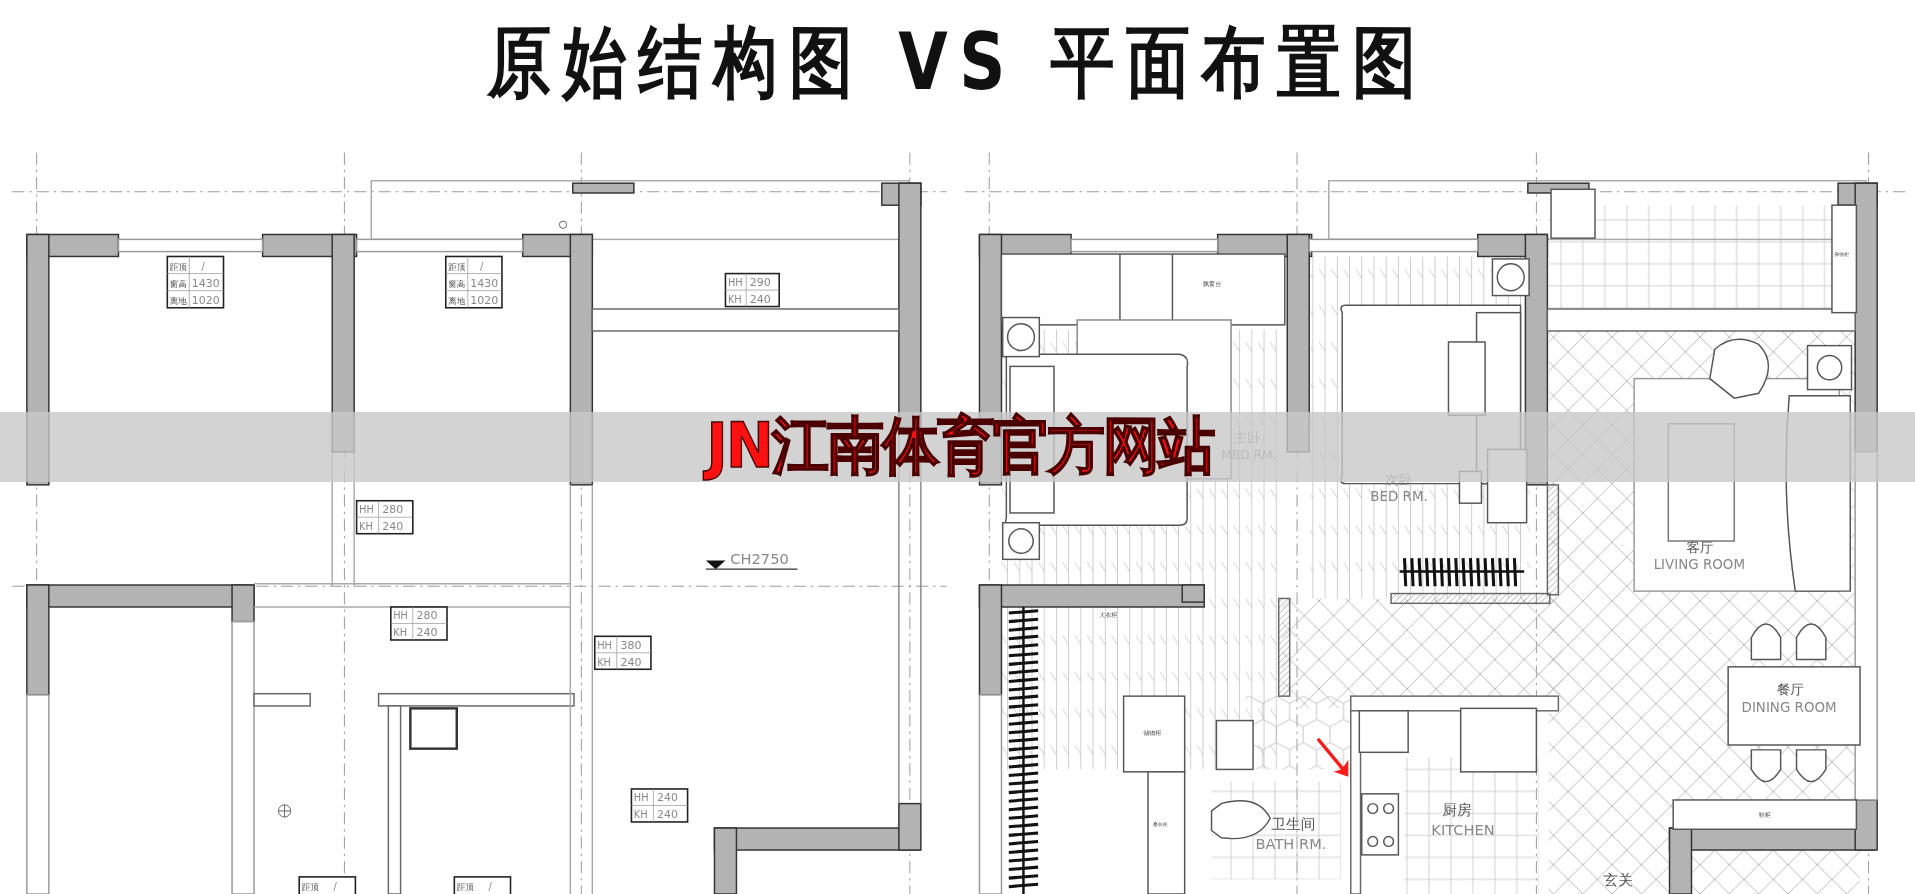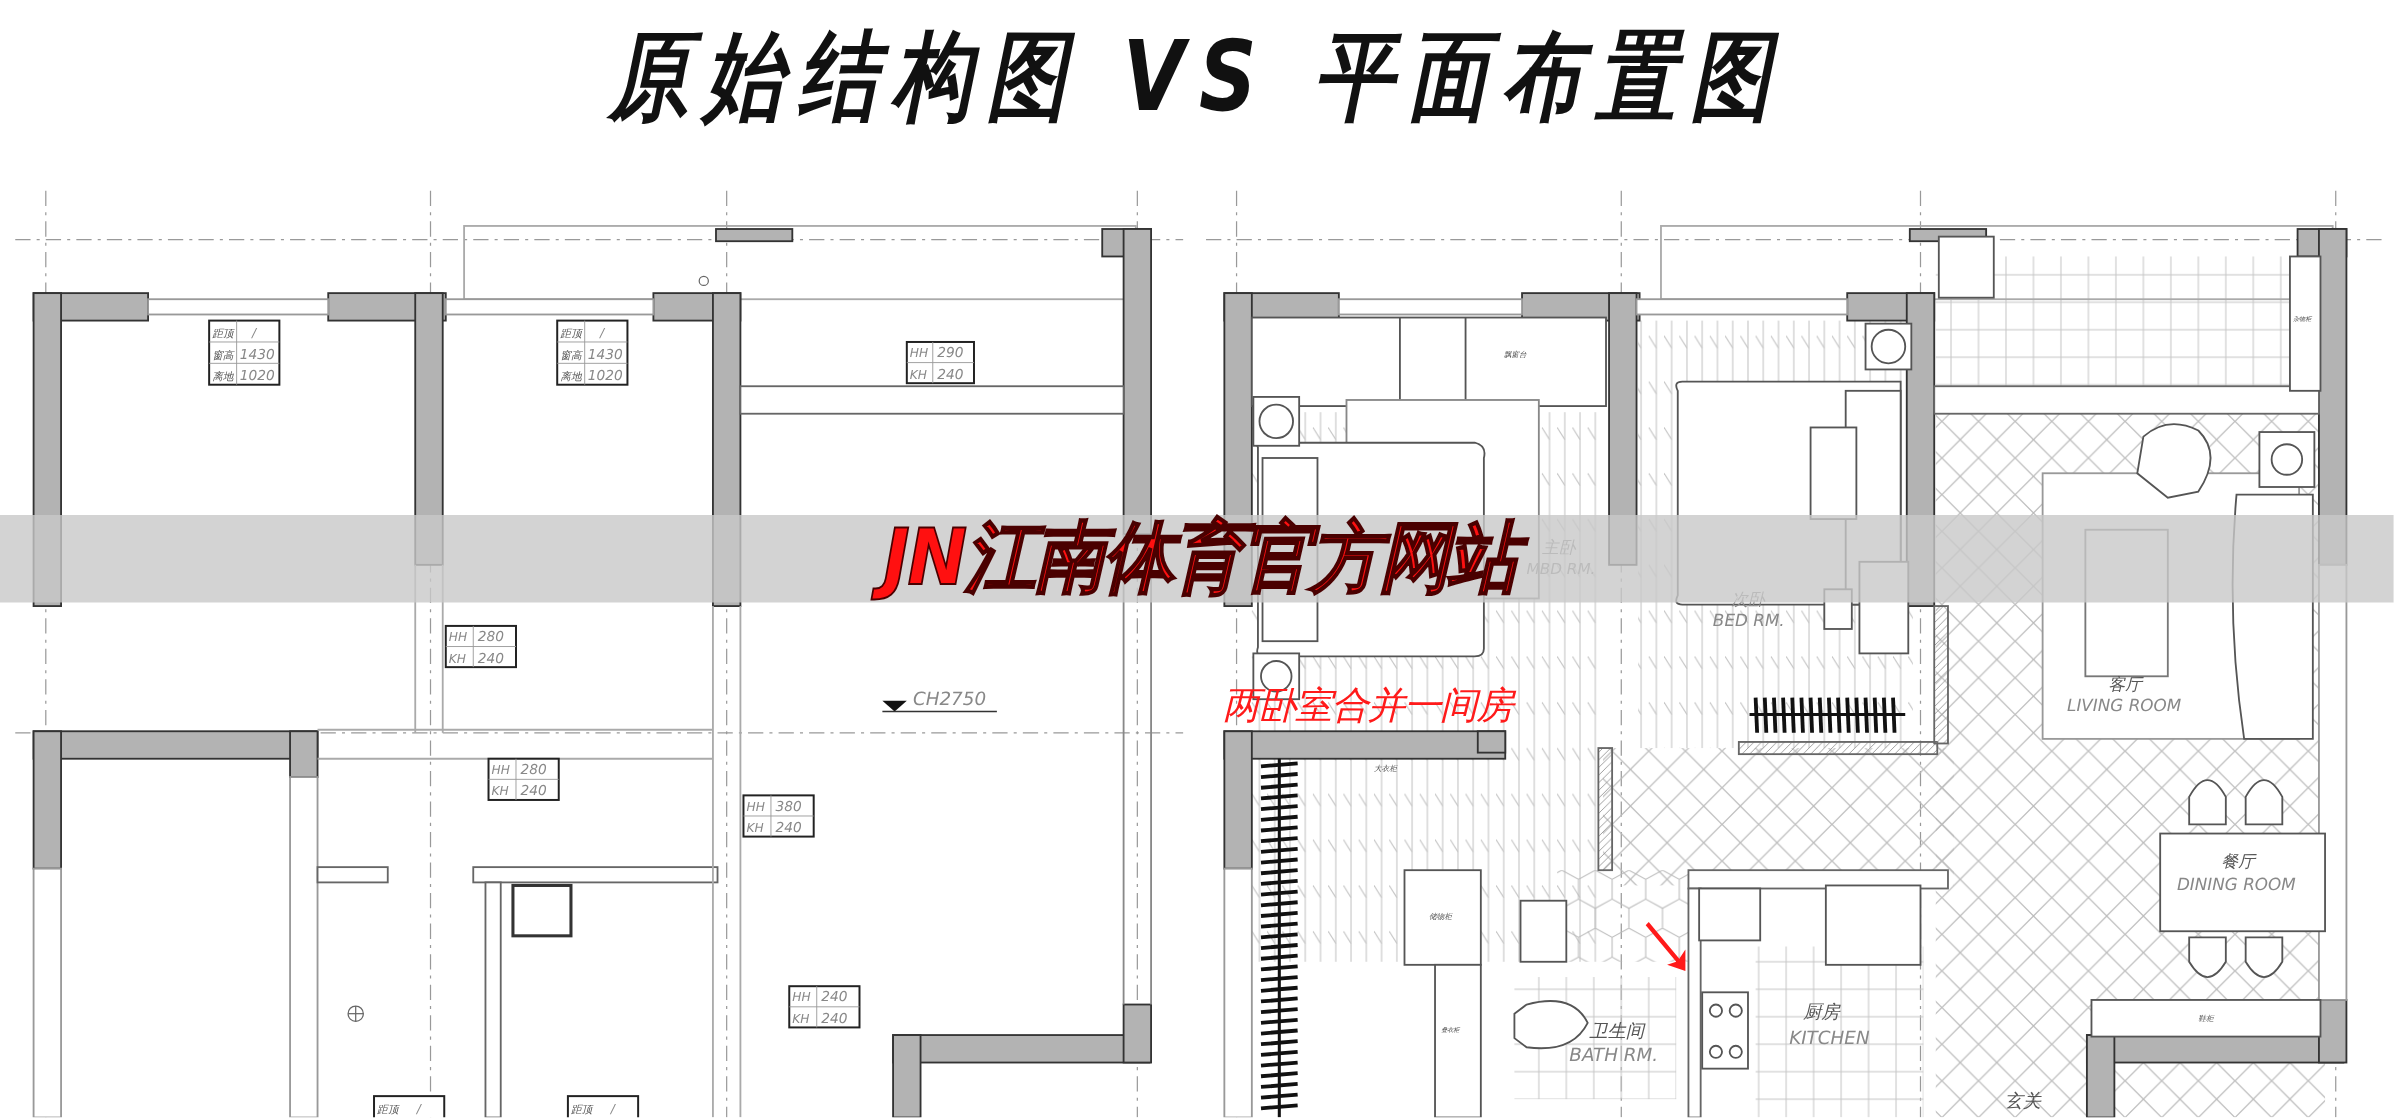--- a/index.html
+++ b/index.html
@@ -1,17 +1,17 @@
 <!DOCTYPE html>
 <html><head>
 <meta charset="utf-8">
 <style>
   html,body{margin:0;padding:0;background:#fff;}
   body{width:1915px;height:894px;overflow:hidden;position:relative;font-family:"DejaVu Sans","Liberation Sans",sans-serif;}
-  #stage{position:absolute;left:0;top:0;width:1641px;height:894px;font-style:italic;}
+  #stage{position:absolute;left:0;top:0;width:1641px;height:894px;}
   svg{position:absolute;left:0;top:0;}
   .title{position:absolute;left:0;top:14px;width:1915px;text-align:center;font-family:"DejaVu Sans",sans-serif;font-weight:bold;font-size:78px;letter-spacing:14px;color:#111;transform:scaleX(0.82);transform-origin:center;line-height:96px;}
   .banner{position:absolute;left:0;top:412px;width:1915px;height:70px;background:rgba(200,200,200,0.8);}
   .watermark{position:absolute;left:640px;top:408px;width:640px;text-align:center;font-family:"DejaVu Sans",sans-serif;font-size:62px;font-weight:bold;color:#ff1010;-webkit-text-stroke:1.5px #4a0000;line-height:76px;letter-spacing:-2px;transform:scaleX(0.92);}
   .note{position:absolute;left:978px;top:544px;font-family:"DejaVu Sans",sans-serif;font-size:30px;color:#ff1a1a;letter-spacing:-1px;}
   .lbl{font-family:"DejaVu Sans",sans-serif;fill:#888;}
   .lbl-dark{font-family:"DejaVu Sans",sans-serif;fill:#555;}
 </style>
 </head>
 <body>
@@ -351,14 +351,13 @@
       <text class="lbl-dark" x="1440" y="669" font-size="5">鞋柜</text>
     </g>
 
     <g>
       <path d="M1080 604 L1100 628 L1104 622 L1104 636 L1092 632 L1098 630 L1078 606 Z" fill="#ff1a1a"></path>
     </g>
   </svg>
 
   <div class="banner"></div>
   <div class="watermark">JN江南体育官方网站</div>
-  <div class="note">两卧室合并一间房</div>
 </div>
 
 </body></html>

